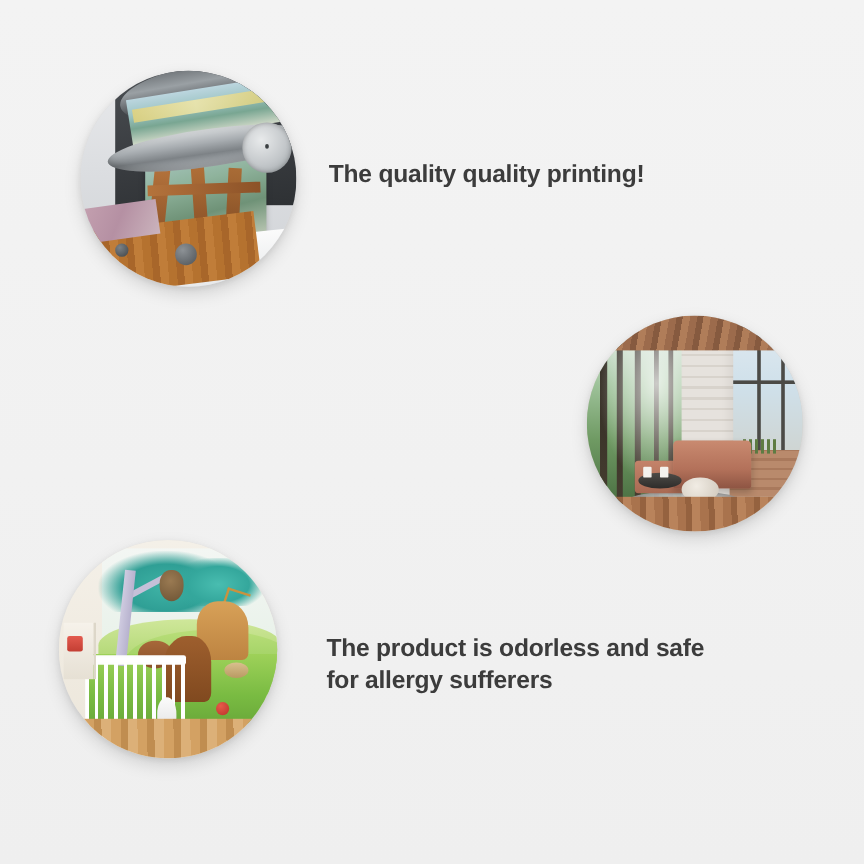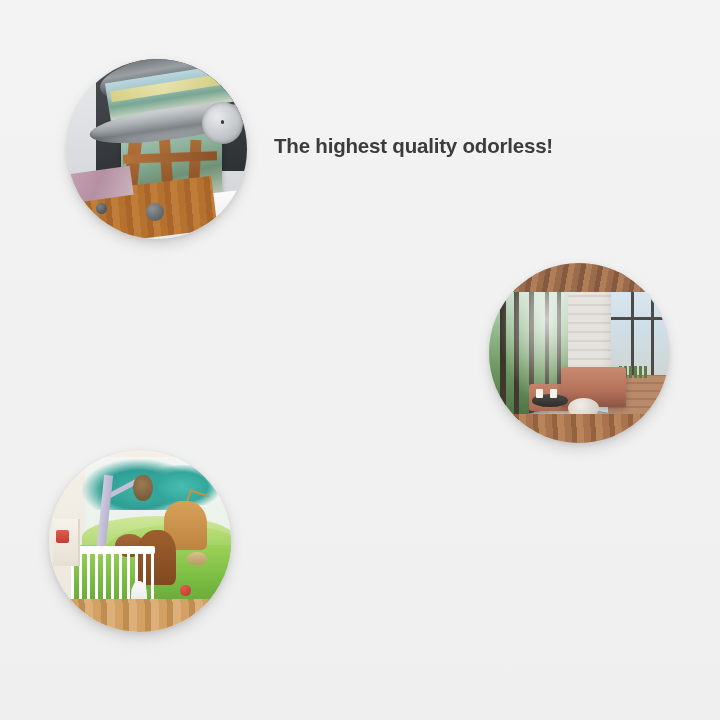--- a/index.html
+++ b/index.html
@@ -201,21 +201,21 @@
       <div class="s1-roll-b"></div>
       <div class="s1-disc"></div>
       <div class="s1-base"></div>
       <div class="s1-wood"></div>
       <div class="s1-sheet"></div>
       <div class="s1-knob"></div>
       <div class="s1-knob2"></div>
     </div>
   </div>
 
-  <div class="caption cap-1">The highest quality odorless!</div>
+  <div class="caption cap-1">The quality quality printing!</div>
 
   <div class="badge badge-2" role="img" aria-label="Sunlit loft living room with a forest photo wall mural, leather sofa and large windows">
     <div class="scene">
       <div class="s2-bg"></div>
       <div class="s2-mural"></div>
       <div class="s2-tree" style="left:6%"></div>
       <div class="s2-tree" style="left:14%; width:2.4%"></div>
       <div class="s2-tree" style="left:22%"></div>
       <div class="s2-tree" style="left:31%; width:2.6%"></div>
       <div class="s2-tree" style="left:38%; width:2.2%"></div>
@@ -261,14 +261,16 @@
       <div class="s3-ball"></div>
       <div class="s3-cribtop"></div>
       <div class="s3-crib"></div>
       <div class="s3-rabbit"></div>
       <div class="s3-shelf"></div>
       <div class="s3-jar"></div>
       <div class="s3-floor"></div>
     </div>
   </div>
 
+  <div class="caption cap-3">The product is odorless and safe
+ for allergy sufferers</div>
 
 </div>
 
 </body></html>

